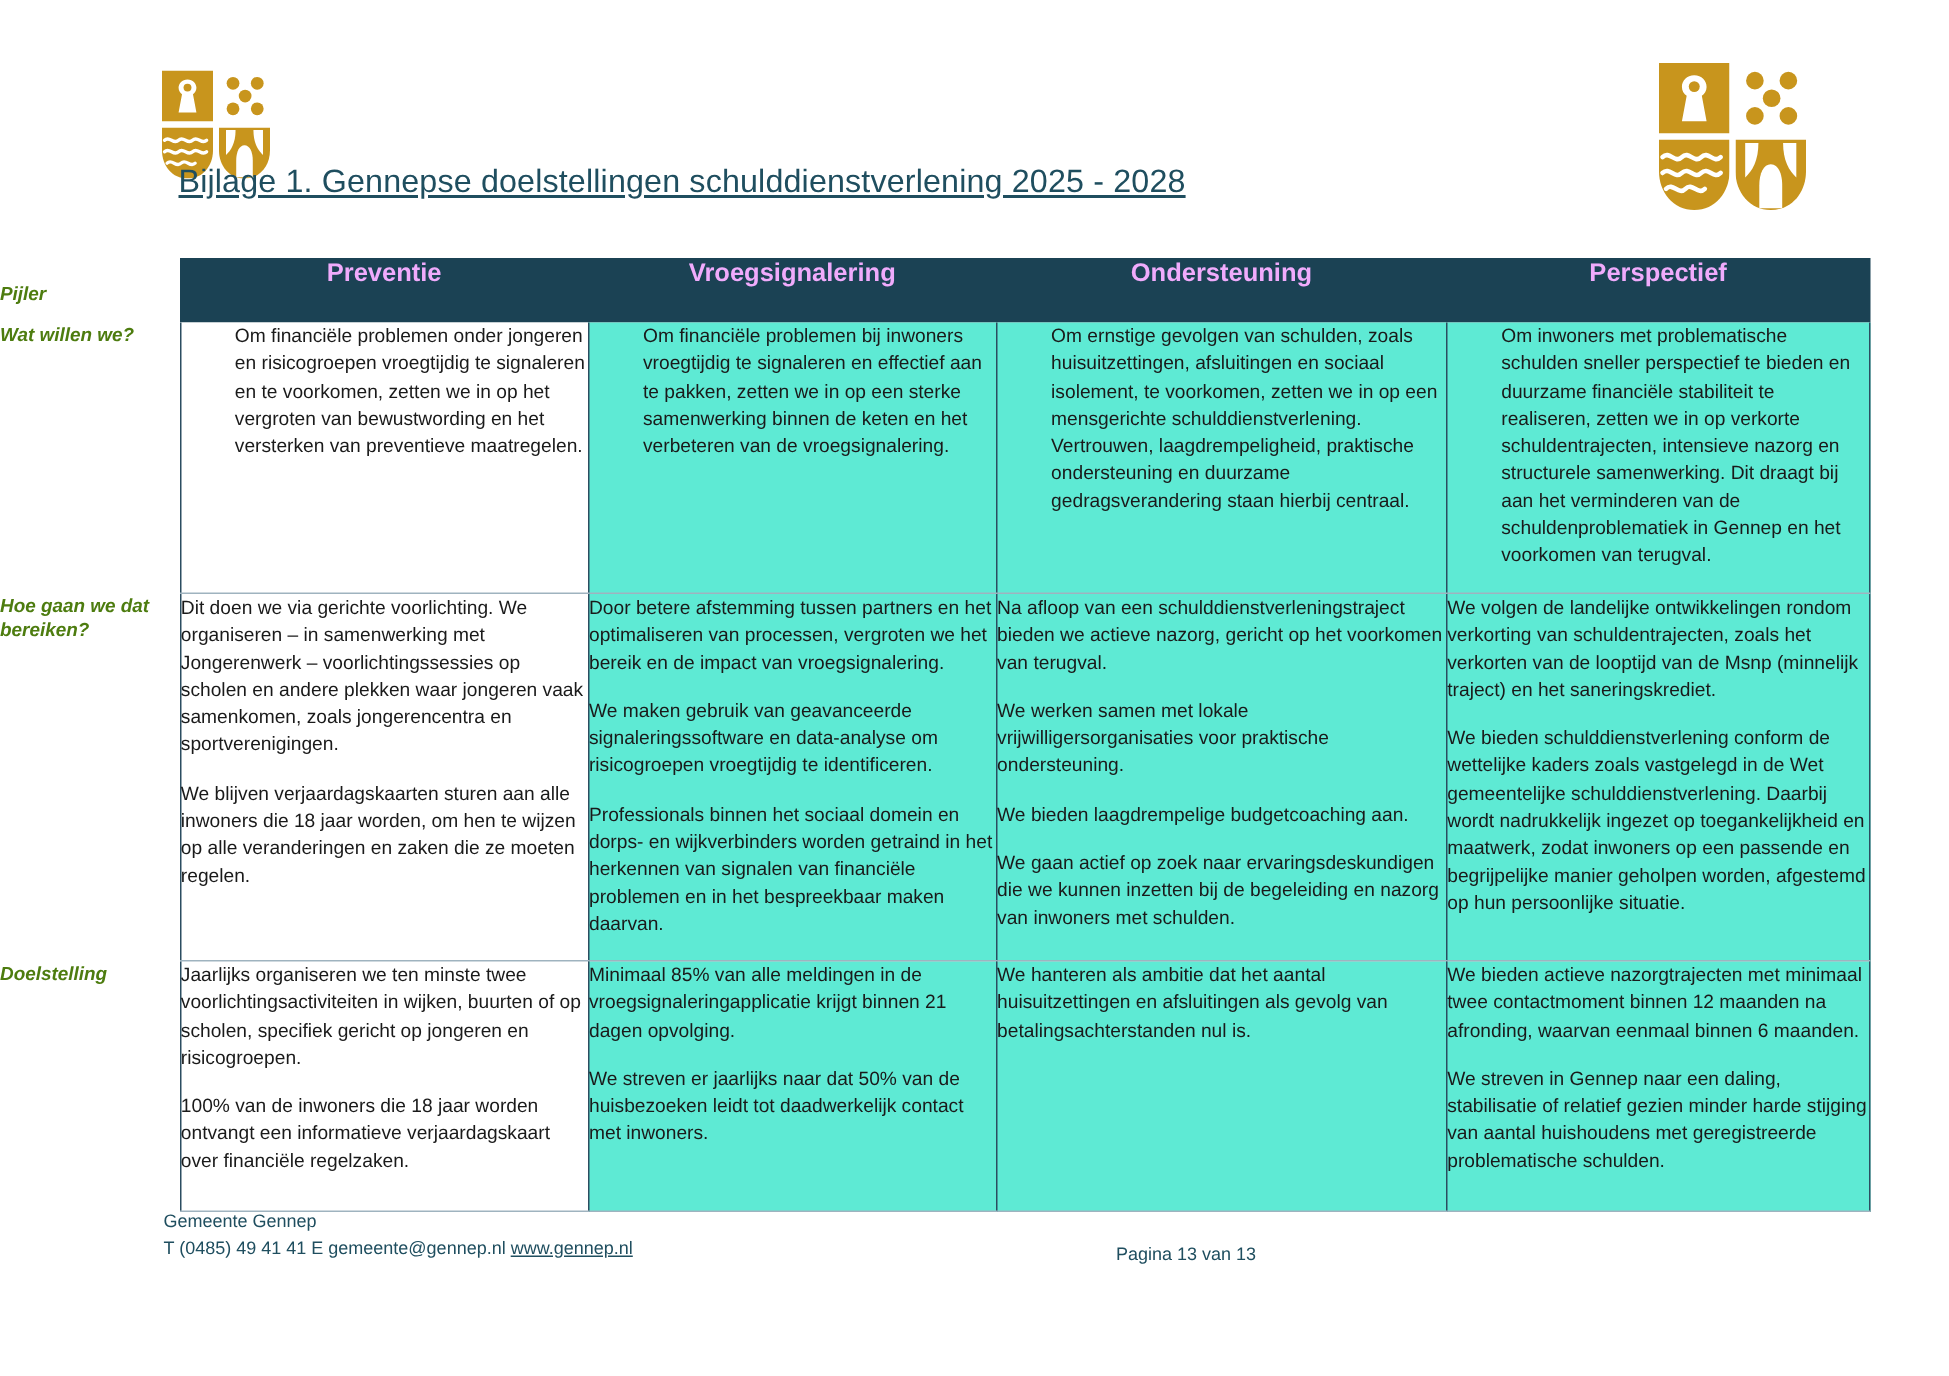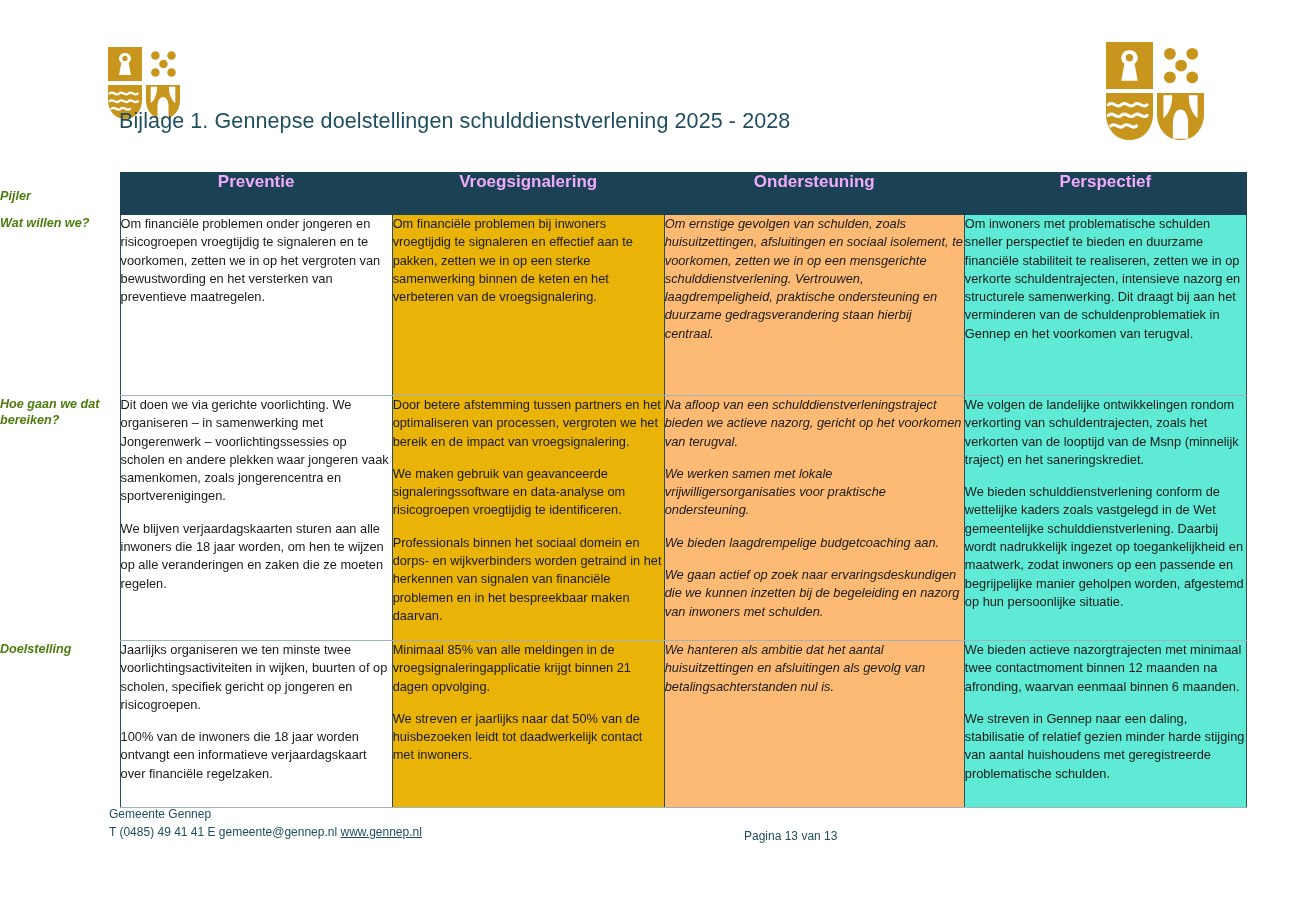--- a/index.html
+++ b/index.html
@@ -35,20 +35,21 @@
   .logo-cell svg { display: block; width: 100%; height: 100%; }
 
   .doc-title {
     position: absolute;
     left: 119px;
     top: 109px;
     font-size: 21.5px;
     color: #1f4e5f;
     letter-spacing: 0.1px;
     white-space: nowrap;
+    text-decoration: underline;
   }
 
   
   .table-wrap {
     position: absolute;
     left: 0;
     top: 172px;
     width: 1299px;
   }
   table.goals {
@@ -100,25 +101,25 @@
     color: #1a1a1a;
     padding: 6px 10px 10px 10px;
     border-left: 1px solid #2b4d60;
     border-right: 1px solid #2b4d60;
     border-bottom: 1px solid #9fb3bf;
   }
   td.cell p { margin: 0 0 14px 0; }
   td.cell p:last-child { margin-bottom: 0; }
 
   td.tone-0 { background: #ffffff; }
-  td.tone-1 { background: #eab308; }
-  td.tone-2 { background: #fdba74; font-style: italic; }
+  td.tone-1 { background: #5eead4; }
+  td.tone-2 { background: #5eead4; }
   td.tone-3 { background: #5eead4; }
 
-  tr.row-wat td.cell { height: 180px; }
+  tr.row-wat td.cell { height: 180px; padding-left: 36px; }
   tr.row-hoe td.cell { height: 244px; }
   tr.row-doel td.cell { height: 166px; }
 
   
   .doc-footer {
     position: absolute;
     left: 0;
     top: 790px;
     width: 1299px;
     font-size: 12px;

